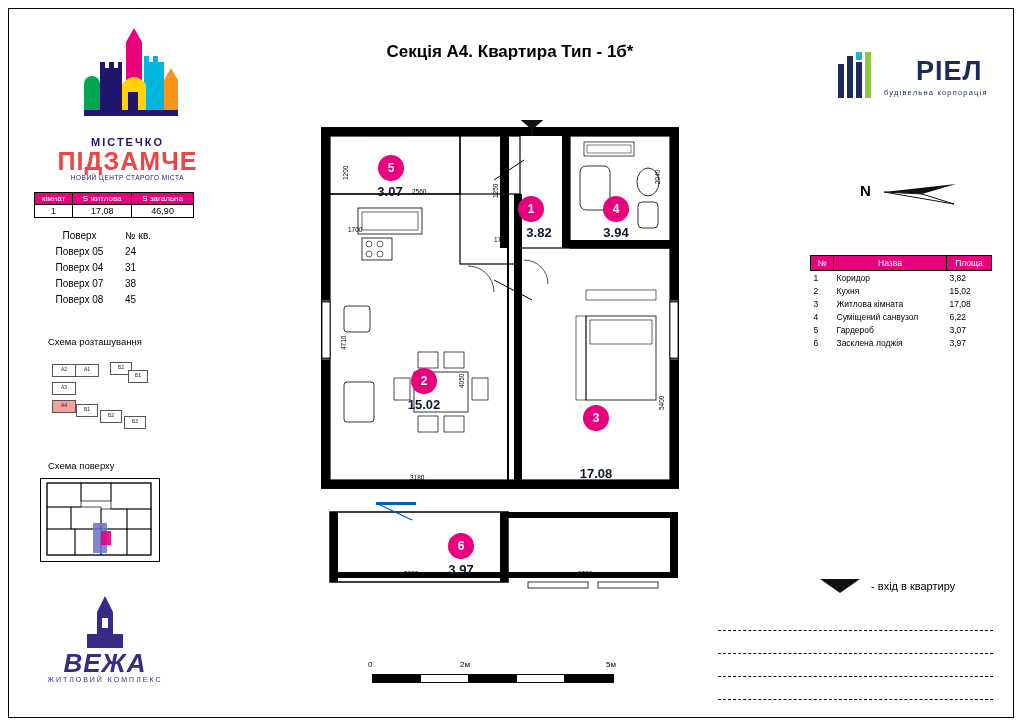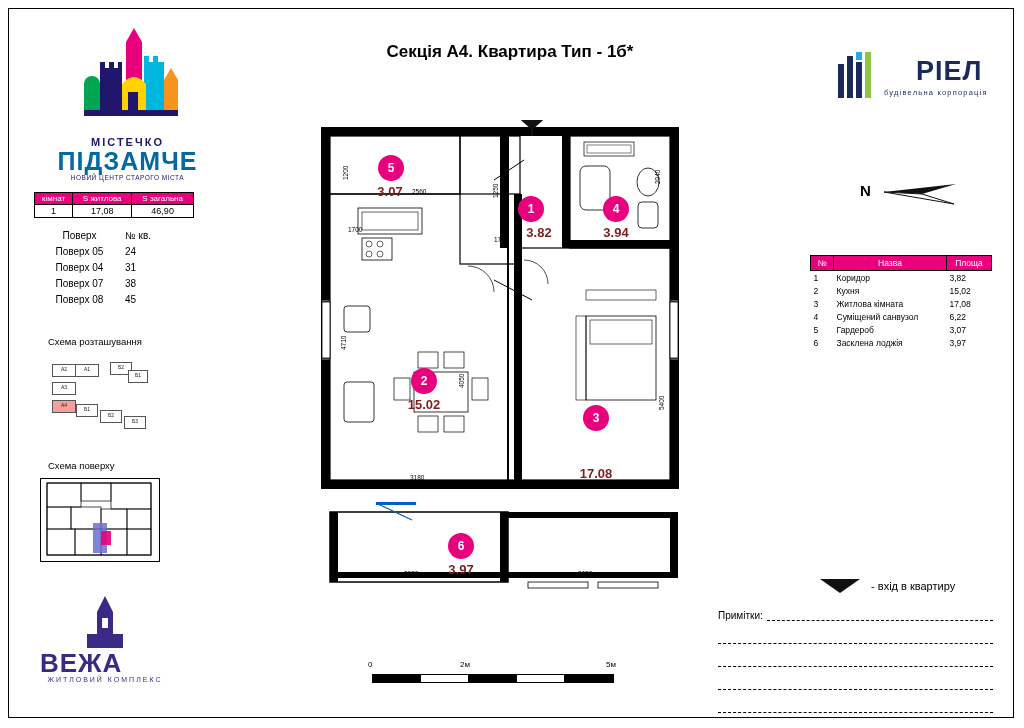--- a/index.html
+++ b/index.html
@@ -2,39 +2,39 @@
 <html><head>
 <meta charset="utf-8">
 <style>
   html,body{margin:0;padding:0;}
   body{width:1024px;height:728px;background:#ffffff;font-family:"Liberation Sans",sans-serif;position:relative;overflow:hidden;}
   .frame{position:absolute;left:8px;top:8px;width:1006px;height:710px;border:1px solid #000;box-sizing:border-box;}
   .title{position:absolute;left:300px;top:42px;width:420px;text-align:center;font-size:17px;font-weight:bold;color:#000;}
   
   .logo-mp{position:absolute;left:40px;top:28px;width:175px;height:150px;}
   .mp-text1{position:absolute;left:0;top:108px;width:175px;text-align:center;font-size:11px;letter-spacing:2px;color:#20166b;font-weight:bold;}
-  .mp-text2{position:absolute;left:0;top:119px;width:175px;text-align:center;font-size:25px;letter-spacing:1px;color:#0369a1;font-weight:bold;}
+  .mp-text2{position:absolute;left:0;top:119px;width:175px;text-align:center;font-size:25px;letter-spacing:1px;color:#ef4444;font-weight:bold;}
   .mp-text3{position:absolute;left:0;top:146px;width:175px;text-align:center;font-size:6.5px;letter-spacing:.5px;color:#20166b;}
   
   .tbl-small{position:absolute;left:34px;top:192px;width:160px;border-collapse:collapse;font-size:8.5px;}
   .tbl-small th{background:#e8007d;color:#fff;font-weight:normal;border:1px solid #000;padding:1px 2px;text-align:center;font-size:8px;}
   .tbl-small td{border:1px solid #000;padding:1px 2px;text-align:center;font-size:9px;}
   .floors{position:absolute;left:34px;top:228px;font-size:10px;color:#000;}
   .floors div{height:16px;line-height:16px;white-space:nowrap;}
   .floors span.n{display:inline-block;width:91px;text-align:center;}
   .floors span.k{display:inline-block;width:36px;}
   .sect-cap{position:absolute;font-size:9.5px;color:#000;}
   
   .schema1{position:absolute;left:48px;top:356px;width:130px;height:82px;}
   .blk{position:absolute;border:1px solid #555;background:#fff;font-size:5px;color:#222;text-align:center;line-height:9px;}
   .blk.hl{background:#f4a09c;}
   .schema2{position:absolute;left:40px;top:478px;width:118px;height:82px;border:1px solid #000;background:#fff;}
   
   .vezha{position:absolute;left:40px;top:596px;width:130px;height:96px;}
-  .vz-t1{position:absolute;left:0;top:52px;width:130px;font-size:26px;font-weight:bold;color:#3a2a86;letter-spacing:1px;}
+  .vz-t1{position:absolute;left:0;top:52px;width:130px;text-align:center;font-size:26px;font-weight:bold;color:#3a2a86;letter-spacing:1px;font-style:italic;}
   .vz-t2{position:absolute;left:0;top:80px;width:130px;text-align:center;font-size:7px;color:#3a2a86;letter-spacing:2px;}
   
   .riel{position:absolute;left:836px;top:50px;width:160px;height:60px;}
   .riel-name{position:absolute;left:46px;top:6px;font-size:27px;font-weight:bold;color:#1b2a5b;letter-spacing:1px;margin-left:34px;}
   .riel-sub{position:absolute;left:48px;top:38px;font-size:7.5px;color:#1b2a5b;letter-spacing:1.2px;}
   
   .north{position:absolute;left:860px;top:178px;width:100px;height:32px;}
   .north .n-letter{position:absolute;left:0;top:4px;font-size:15px;font-weight:bold;}
   
   .rooms{position:absolute;left:810px;top:255px;width:182px;border-collapse:collapse;font-size:8.5px;}
@@ -42,21 +42,21 @@
   .rooms td{border:0;padding:1.5px 3px;font-size:8.5px;color:#000;}
   .rooms td.num{width:16px;text-align:left;}
   .rooms td.area{text-align:left;width:34px;}
   
   .entr{position:absolute;left:820px;top:578px;font-size:11px;}
   .notes{position:absolute;left:718px;top:608px;width:275px;font-size:10px;color:#000;}
   .notes .dotline{height:16px;border-bottom:1px dashed #000;margin-top:6px;}
   
   .plan{position:absolute;left:318px;top:120px;width:380px;height:480px;}
   .badge{position:absolute;width:26px;height:26px;border-radius:50%;background:#e8007d;color:#fff;font-size:12px;font-weight:bold;line-height:26px;text-align:center;}
-  .area-txt{position:absolute;font-size:13px;font-weight:bold;color:#7f1d1d;text-align:center;}
+  .area-txt{position:absolute;font-size:13px;font-weight:bold;color:#0f172a;text-align:center;}
   .dim{position:absolute;font-size:6.5px;color:#000;}
   .dimv{position:absolute;font-size:6.5px;color:#000;transform:rotate(-90deg);transform-origin:left top;}
   
   .scalebar{position:absolute;left:362px;top:670px;width:290px;height:20px;}
   .sb-seg{position:absolute;top:4px;height:7px;border:1px solid #000;}
   .sb-lbl{position:absolute;top:-10px;font-size:8px;}
 </style>
 </head>
 <body>
 
@@ -218,24 +218,20 @@
   </table>
 
 <div class="entr">
   <svg width="44" height="16" viewBox="0 0 44 16" style="vertical-align:middle">
     <polygon points="0,1 40,1 20,15" fill="#111"></polygon>
   </svg>
   <span style="vertical-align:middle;margin-left:4px;">- вхід в квартиру</span>
 </div>
 
 <div class="notes">
-  <div style="display:flex;align-items:flex-end;">
-    <span>Примітки:</span>
-    <span style="flex:1;border-bottom:1px dashed #000;margin-left:4px;height:12px;"></span>
-  </div>
   <div class="dotline"></div>
   <div class="dotline"></div>
   <div class="dotline"></div>
   <div class="dotline"></div>
 </div>
 
 <div class="plan">
   <svg width="380" height="480" viewBox="0 0 380 480">
 
     <g stroke="#000" fill="none">

